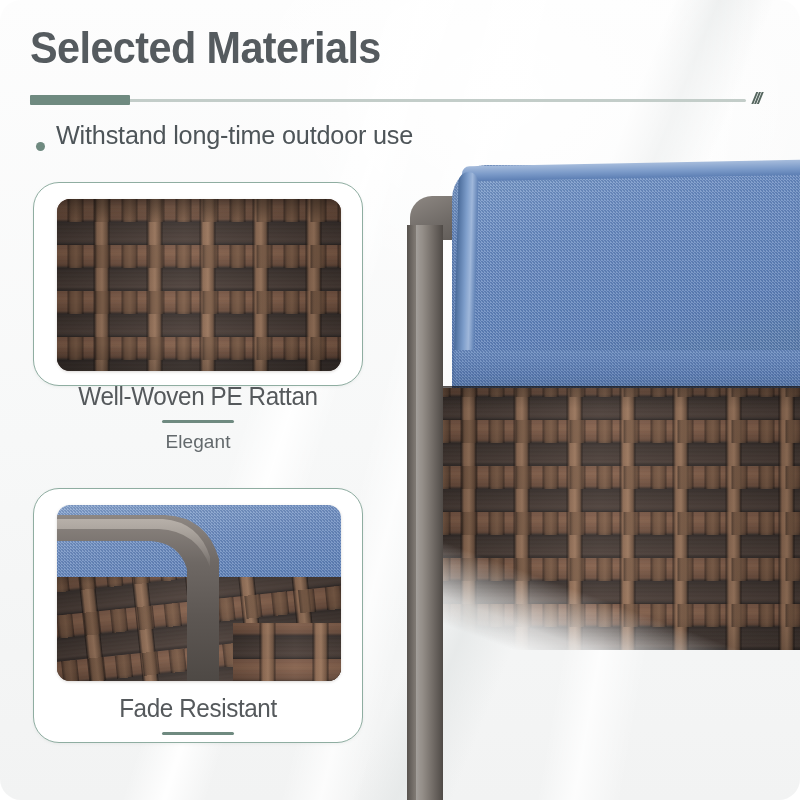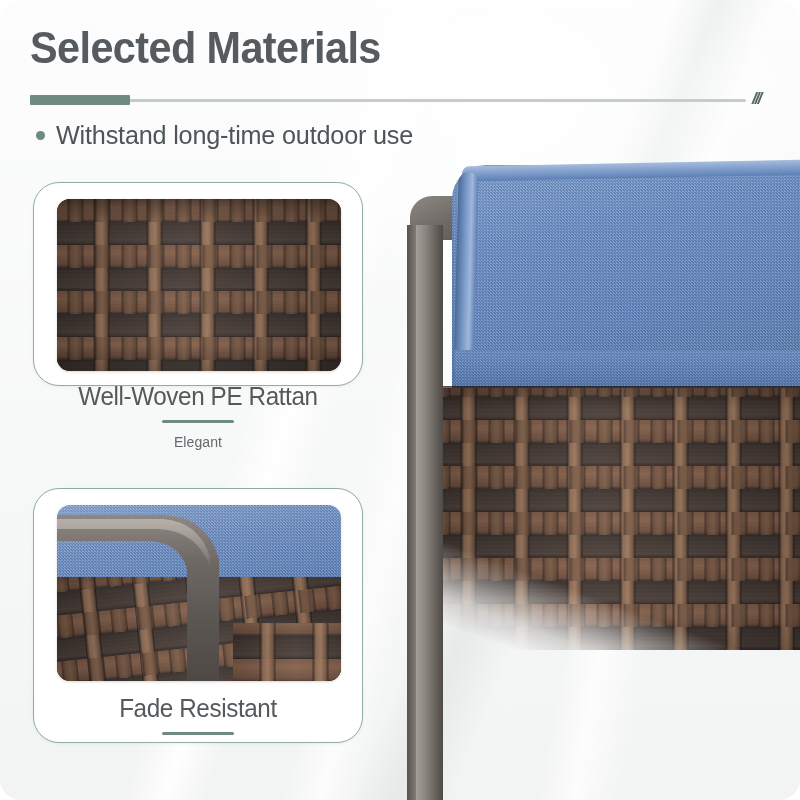--- a/index.html
+++ b/index.html
@@ -96,21 +96,21 @@
     color: #55665f;
     line-height: 17px;
     font-family: "Liberation Sans", sans-serif;
   }
 
   .subtitle-row {
     position: absolute;
     left: 36px;
     top: 120px;
     display: flex;
-    align-items: center;
+    align-items: flex-end;
     gap: 11px;
   }
   .bullet-dot {
     width: 9px;
     height: 9px;
     border-radius: 50%;
     background: #6f8a80;
     flex: 0 0 auto;
   }
   .subtitle-text {
@@ -166,21 +166,21 @@
     transform: scaleX(0.97);
   }
   .card-rule {
     width: 72px;
     height: 3px;
     background: #6f8a80;
     margin: 9px auto 6px auto;
     border-radius: 2px;
   }
   .card-sub {
-    font-size: 14px;
+    font-size: 19px;
     color: #63696c;
     letter-spacing: 0.1px;
     line-height: 26px;
   }
 
   
   .rattan {
     position: absolute;
     inset: 0;
     background-color: #4a3a33;

